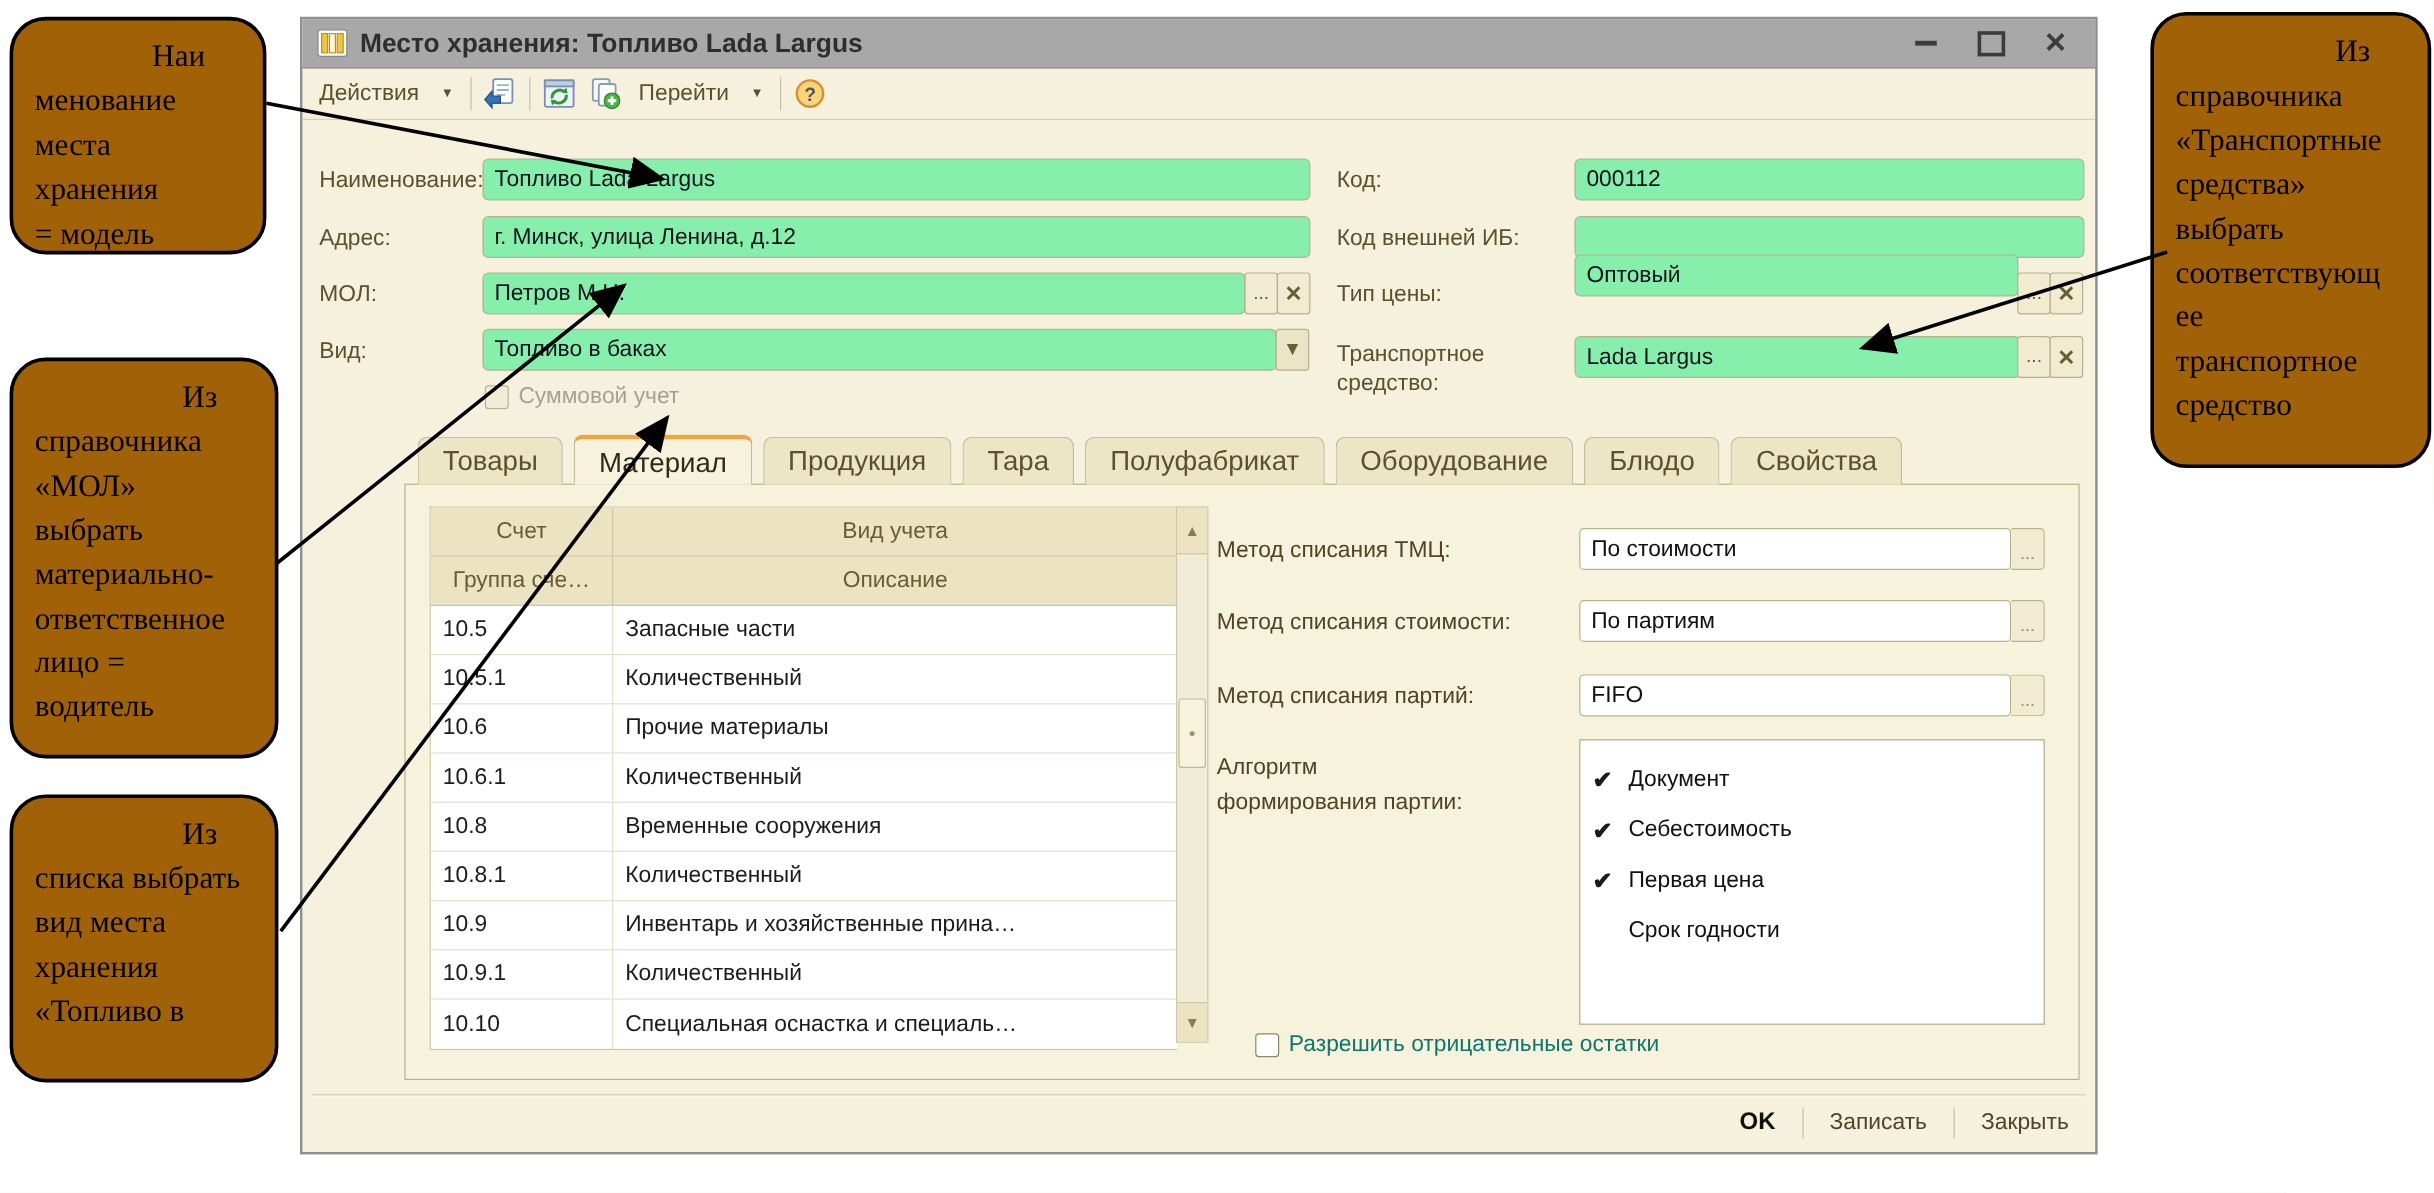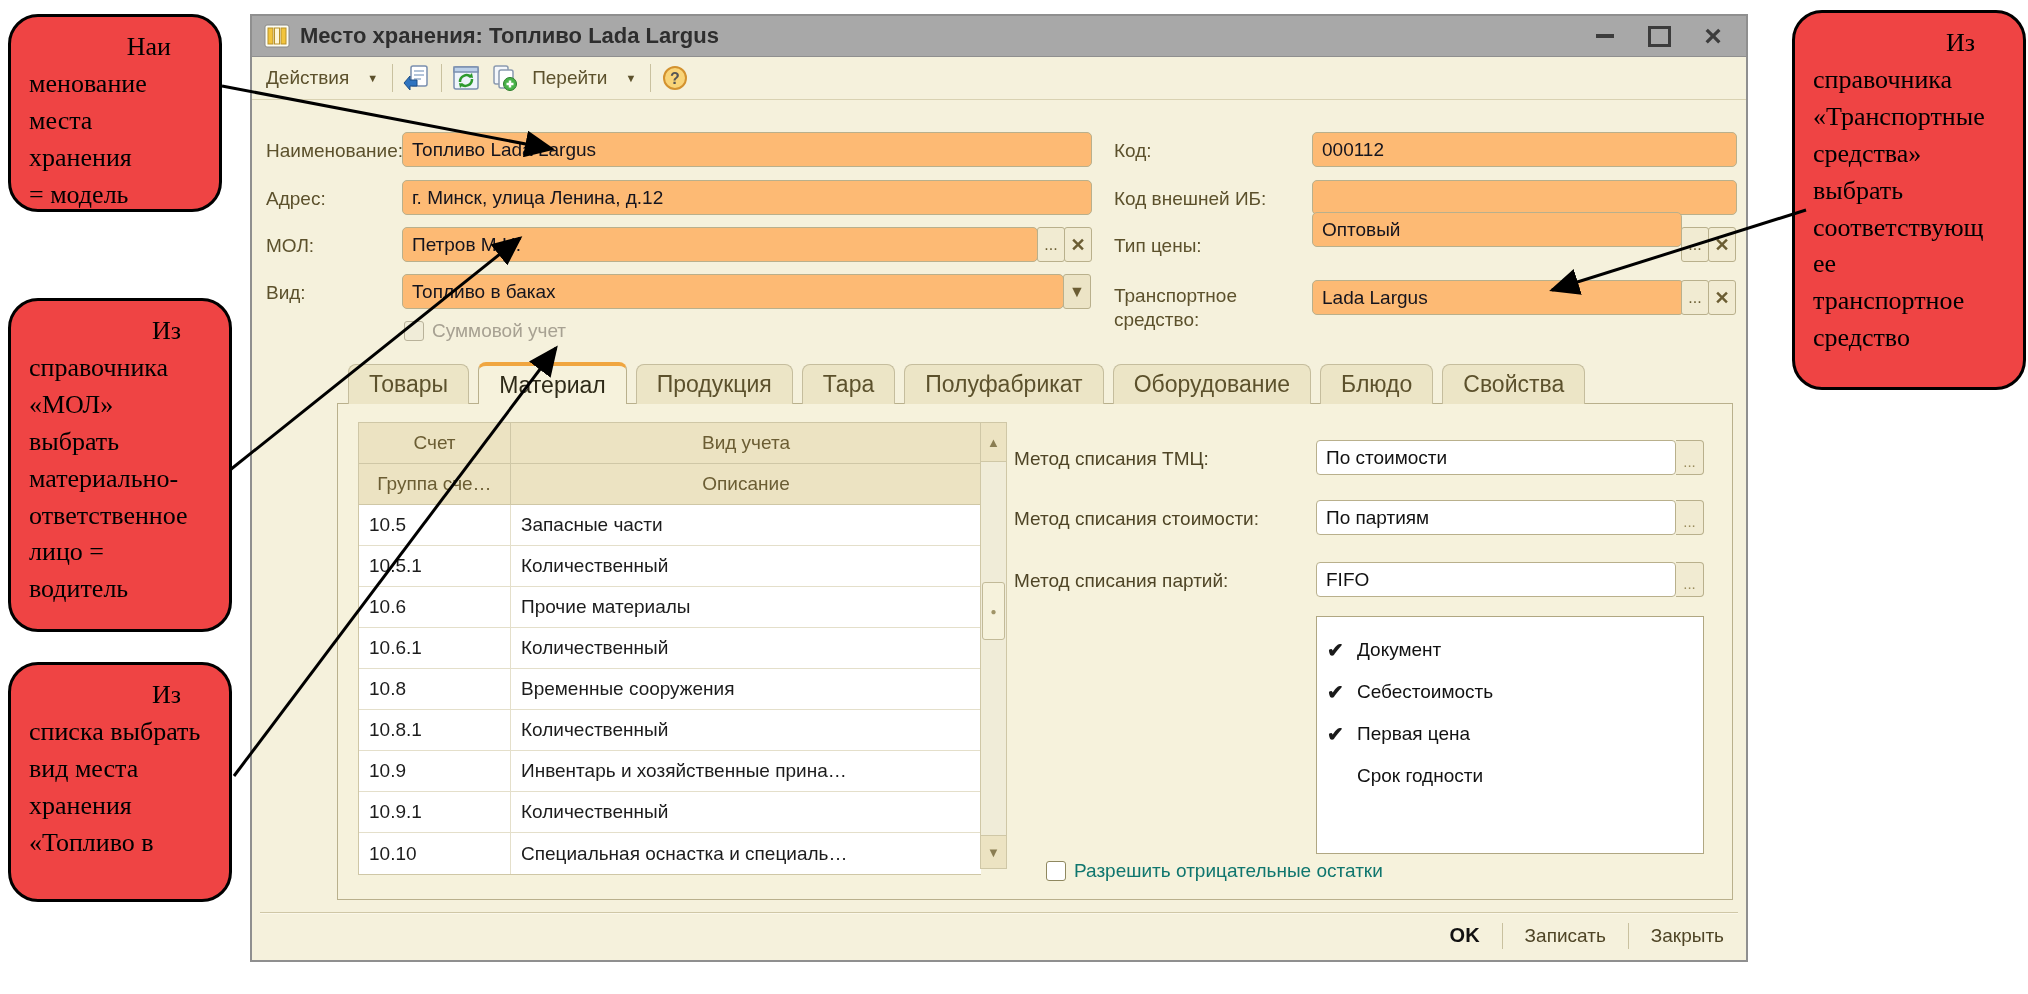--- a/index.html
+++ b/index.html
@@ -1,20 +1,20 @@
 <!DOCTYPE html>
 <html><head>
 <meta charset="utf-8">
 <style>
   html,body{margin:0;padding:0}
   body{width:2028px;height:994px;position:relative;background:#ffffff;
        font-family:"Liberation Sans",sans-serif;overflow:hidden}
 
   
-  .callout{position:absolute;box-sizing:border-box;background:#ef4444;border:3px solid #000;
+  .callout{position:absolute;box-sizing:border-box;background:#a16207;border:3px solid #000;
            border-radius:30px;padding:12px 18px;color:#000;
            font-family:"Liberation Serif",serif;font-size:26px;line-height:1.42;
            overflow:hidden;z-index:6}
   .callout .first{display:block;text-align:right;padding-right:30px}
   .callout .rest{display:block;white-space:pre-line}
 
   
   .window{position:absolute;left:250px;top:14px;width:1498px;height:948px;
           box-sizing:border-box;background:#f5f1dc;border:2px solid #8f8f8f;z-index:1}
   .titlebar{height:40px;background:#a8a8a8;display:flex;align-items:center;
@@ -27,21 +27,21 @@
   .wc-close{font-size:30px;font-weight:bold;color:#3c3c3c;line-height:1}
 
   .toolbar{height:42px;display:flex;align-items:center;gap:10px;padding:0 10px;
            border-bottom:1px solid #d9d2b2}
   .tbtn{display:flex;align-items:center;gap:18px;font-size:19px;color:#5c512c;padding:2px 4px}
   .tbtn .dd{font-size:11px;color:#5c512c}
   .tsep{width:1px;height:28px;background:#c9c19f}
   .ticon{width:28px;height:28px;display:flex;align-items:center;justify-content:center}
 
   .flabel{position:absolute;font-size:19px;color:#5c512c;white-space:nowrap}
-  .field{position:absolute;box-sizing:border-box;height:35px;background:#fdba74;
+  .field{position:absolute;box-sizing:border-box;height:35px;background:#86efac;
          border:1px solid #b9b08c;border-radius:5px;display:flex;align-items:center;
          padding:0 9px;font-size:19px;color:#14141e;white-space:nowrap;overflow:hidden}
   .fbtn{position:absolute;box-sizing:border-box;height:35px;width:28px;background:#f1ebd2;
         border:1px solid #b9b08c;display:flex;align-items:center;justify-content:center;
         font-size:16px;color:#6b5d33;border-radius:3px}
   .fbtn.x{color:#6b5d33;font-weight:bold;font-size:18px}
   .fbtn.dd{background:#ece4c6}
 
   .chk{position:absolute;display:flex;align-items:center;gap:8px;font-size:19px}
   .chk .box{width:20px;height:20px;box-sizing:border-box;background:#fff;
@@ -348,20 +348,22 @@
       <span>По партиям</span>
       </div>
     <div class="pdots" style="left:1338px;top:96px">...</div>
 
     <div class="plabel" style="left:676px;top:166px">Метод списания партий:</div>
     <div class="pfield" style="left:978px;top:158px;width:360px">
       <span>FIFO</span>
       </div>
     <div class="pdots" style="left:1338px;top:158px">...</div>
 
+    <div class="plabel" style="left:676px;top:222px;white-space:pre-line;line-height:1.5">Алгоритм
+формирования партии:</div>
 
     <div class="listbox">
       <div class="litem">
         <span class="ck">✔</span>
         <span>Документ</span>
         </div>
       <div class="litem">
         <span class="ck">✔</span>
         <span>Себестоимость</span>
         </div>

